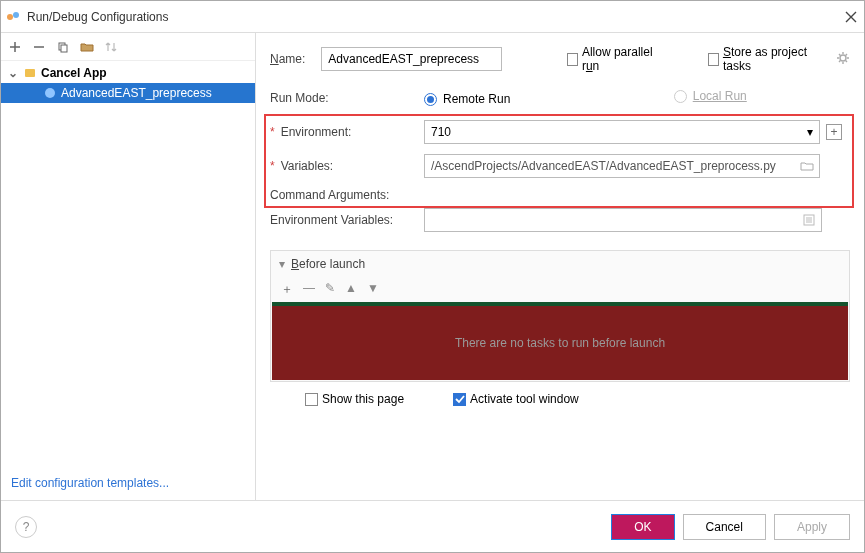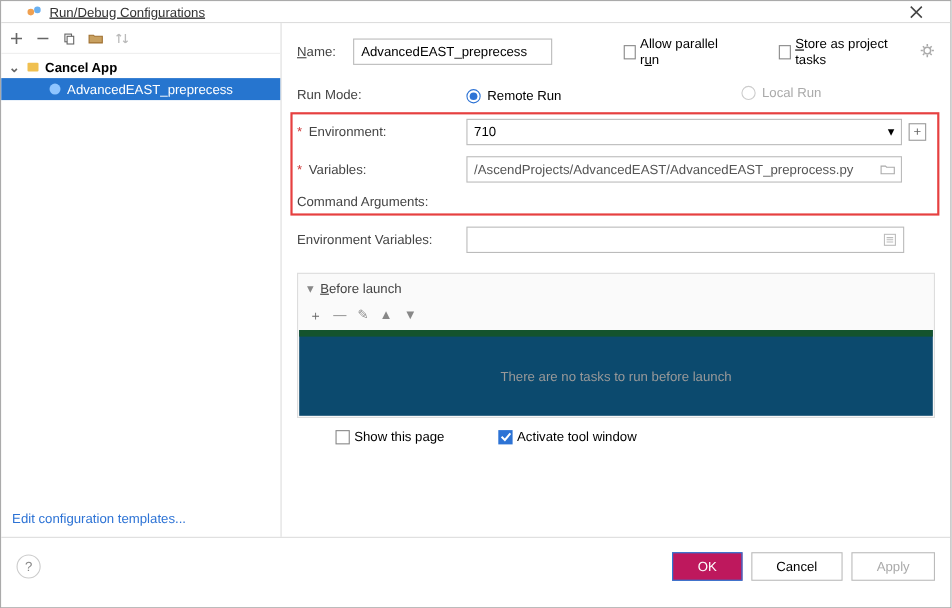--- a/index.html
+++ b/index.html
@@ -1,17 +1,17 @@
 <!DOCTYPE html>
 <html><head>
 <meta charset="utf-8">
 <style>
 * { box-sizing: border-box; margin: 0; padding: 0; font-family: "Segoe UI", Arial, sans-serif; font-size: 12px; }
 body { background: #fff; width: 865px; height: 553px; overflow: hidden; border: 1px solid #aaa; }
-.titlebar { display: flex; align-items: center; height: 20px; padding: 0 22px; border-bottom: 1px solid #ddd; text-decoration: underline; }
+.titlebar { display: flex; align-items: center; height: 32px; padding: 0 4px; border-bottom: 1px solid #ddd; }
 .titlebar .icon { width: 16px; height: 16px; margin-right: 6px; }
 .titlebar .title { flex: 1; color: #333; }
 .titlebar .close { width: 18px; height: 18px; display: flex; align-items: center; justify-content: center; cursor: pointer; }
 .main-area { display: flex; height: 467px; }
 .left-panel { width: 255px; border-right: 1px solid #ddd; display: flex; flex-direction: column; }
 .toolbar { display: flex; align-items: center; height: 28px; padding: 0 6px; gap: 8px; border-bottom: 1px solid #eee; }
 .toolbar-icon { width: 16px; height: 16px; display: flex; align-items: center; justify-content: center; cursor: pointer; color: #666; }
 .tree { flex: 1; padding: 2px 0; overflow: auto; }
 .tree-row { display: flex; align-items: center; height: 20px; padding-left: 6px; cursor: pointer; }
 .tree-row.group { font-weight: bold; }
@@ -28,31 +28,31 @@
 .text-input { height: 24px; border: 1px solid #bbb; padding: 0 6px; background: #fff; }
 .check { display: flex; align-items: center; gap: 4px; cursor: pointer; margin-left: 33px; }
 .check .box { width: 13px; height: 13px; border: 1px solid #888; background: #fff; }
 .check .u { text-decoration: underline; }
 .form-grid { display: grid; grid-template-columns: 148px 1fr 22px; gap: 28px 6px; align-items: center; }
 .form-grid .label-cell { display: flex; align-items: center; }
 .radio { display: inline-flex; align-items: center; gap: 6px; margin-right: 40px; }
 .radio .dot { width: 13px; height: 13px; border-radius: 50%; border: 1px solid #888; display: flex; align-items: center; justify-content: center; }
 .radio.selected .dot { border-color: #2d73d5; }
 .radio.selected .dot::after { content: ""; width: 7px; height: 7px; border-radius: 50%; background: #2d73d5; }
-.radio.disabled { color: #aaa; }
+.radio.disabled { color: #aaa; text-decoration: underline; }
 .radio.disabled .dot { border-color: #ccc; }
 .dropdown { height: 24px; border: 1px solid #bbb; display: flex; align-items: center; padding: 0 6px; justify-content: space-between; background: #fff; }
 .input-with-icon { height: 24px; border: 1px solid #bbb; display: flex; align-items: center; padding: 0 4px 0 6px; background: #fff; }
 .input-with-icon .val { flex: 1; overflow: hidden; text-overflow: ellipsis; white-space: nowrap; color: #555; }
 .input-with-icon .trail { width: 16px; height: 16px; color: #aaa; display:flex; align-items:center; justify-content:center; }
 .highlight-box { border: 2px solid #e64040; padding: 4px; margin-left: -6px; margin-right: -4px; }
 .before-launch { margin-top: 18px; border: 1px solid #ddd; background: #fafafa; }
 .bl-header { display: flex; align-items: center; gap: 6px; padding: 6px 8px; color: #444; }
 .bl-toolbar { display: flex; gap: 10px; padding: 4px 10px; color: #888; }
-.bl-body { height: 78px; display: flex; align-items: center; justify-content: center; color: #999; border-top: 6px solid #14532d; background: #0c4a6e; margin: 0 1px 1px 1px; }
+.bl-body { height: 78px; display: flex; align-items: center; justify-content: center; color: #999; border-top: 4px solid #14532d; background: #7f1d1d; margin: 0 1px 1px 1px; }
 .show-row { display: flex; align-items: center; gap: 16px; padding: 10px 2px 4px 2px; }
 .checked-box { width: 13px; height: 13px; background: #2d73d5; display: flex; align-items: center; justify-content: center; }
 .footer { display: flex; align-items: center; justify-content: space-between; height: 52px; padding: 0 14px; border-top: 1px solid #ddd; }
 .footer .help { width: 22px; height: 22px; border: 1px solid #ccc; border-radius: 50%; display: flex; align-items: center; justify-content: center; color: #888; cursor: pointer; }
 .footer .btns { display: flex; gap: 8px; }
 .btn { height: 26px; padding: 0 22px; border: 1px solid #bbb; background: #fff; cursor: pointer; }
 .btn.primary { background: #be185d; border-color: #1e7fe0; color: #fff; }
 .btn.disabled { color: #aaa; }
 .gear { color: #999; }
 .plus-box { width:16px; height:16px; border:1px solid #999; display:flex; align-items:center; justify-content:center; color:#666; font-size:12px; cursor:pointer;}
@@ -189,21 +189,21 @@
         </div>
         <div></div>
 
         <div class="label-cell">
             <span class="lbl">Command Arguments:</span>
           </div>
         <div></div>
       </div>
     </div>
 
-    <div class="form-grid" style="margin-top:10px">
+    <div class="form-grid" style="margin-top:0">
       <div class="label-cell">
           <span class="lbl">Environment Variables:</span>
         </div>
       <div class="input-with-icon">
         <span class="val"></span>
         <span class="trail">
             <svg viewBox="0 0 12 12" width="12" height="12">
               <rect x="1" y="1" width="10" height="10" fill="none" stroke="#bbb"></rect>
               <path d="M3 4h6M3 6h6M3 8h6" stroke="#bbb"></path>
             </svg>

